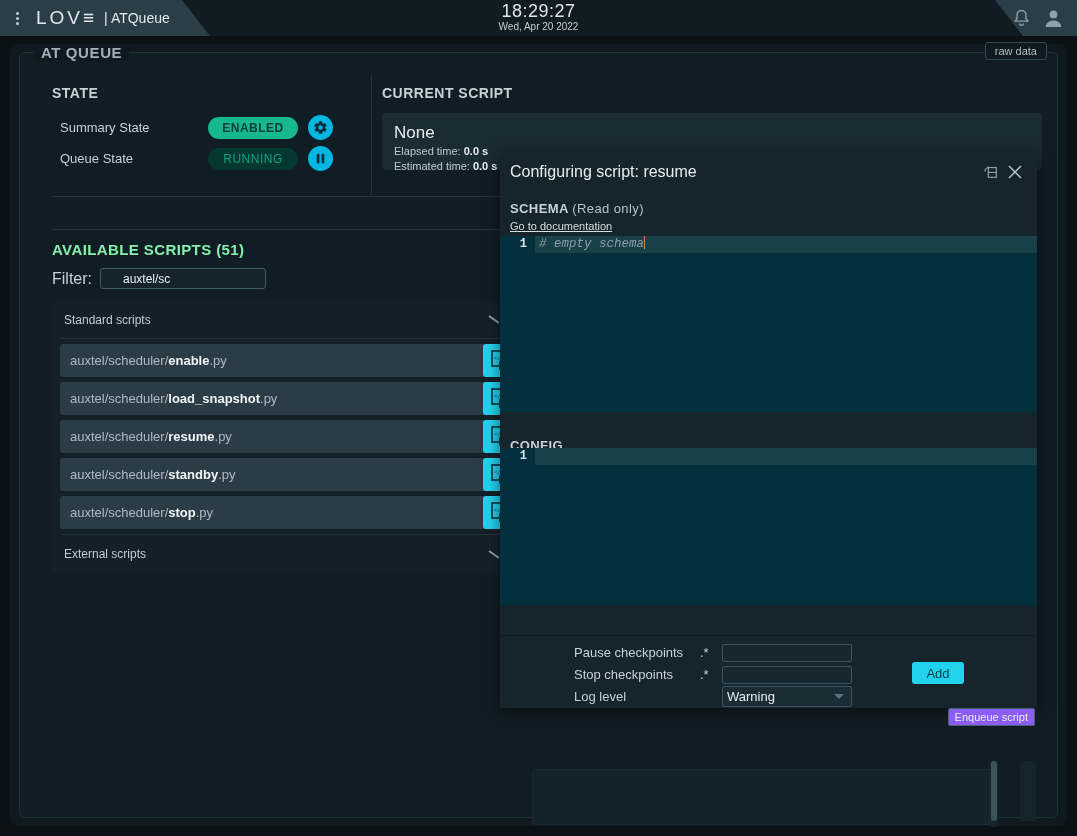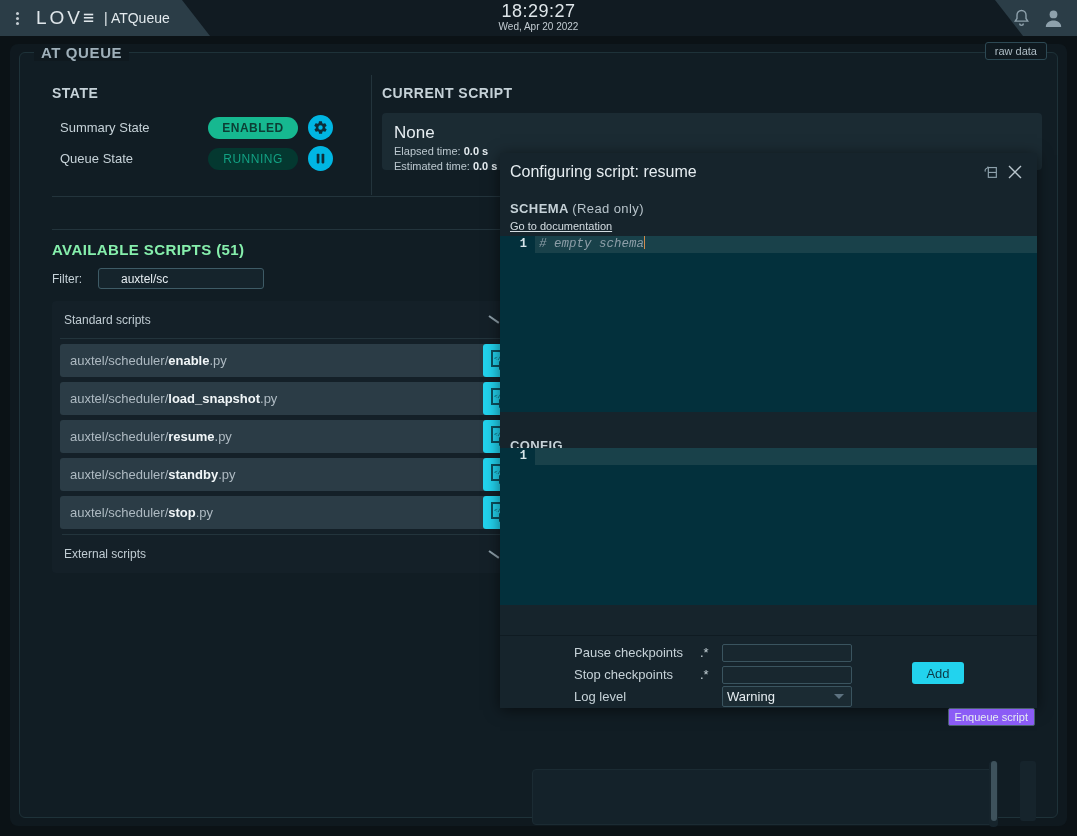--- a/index.html
+++ b/index.html
@@ -104,21 +104,21 @@
   .cs-none { font-size: 17px; color: #e6edf1; line-height: 22px; }
   .cs-meta { font-size: 11px; color: #bcc8cf; line-height: 15px; }
   .cs-meta b { color: #e6edf1; margin-top: 12px; }
 
   
   .avail {
     position: absolute; left: 32px; top: 188px; width: 470px;
   }
   .avail-head { font-size: 15px; font-weight: bold; color: #86efac; letter-spacing: .4px; }
   .filter-row { display: flex; align-items: center; margin-top: 10px; }
-  .filter-row .flbl { font-size: 12px; color: #c6d2d8; margin-right: 16px; }
+  .filter-row .flbl { font-size: 16px; color: #c6d2d8; margin-right: 8px; }
   .filter-input {
     width: 166px; height: 21px; background: #15242c; border: 1px solid #3e5b66;
     border-radius: 3px; color: #e6edf1; font-size: 12px; padding: 0 22px;
     font-family: "Liberation Sans", sans-serif;
   }
   .collapse-icon {
     position: absolute; right: -2px; top: 58px; width: 20px; height: 20px;
     border: 2px solid #8d9ea8; border-radius: 50%; cursor: pointer;
   }
   .collapse-icon::after {

